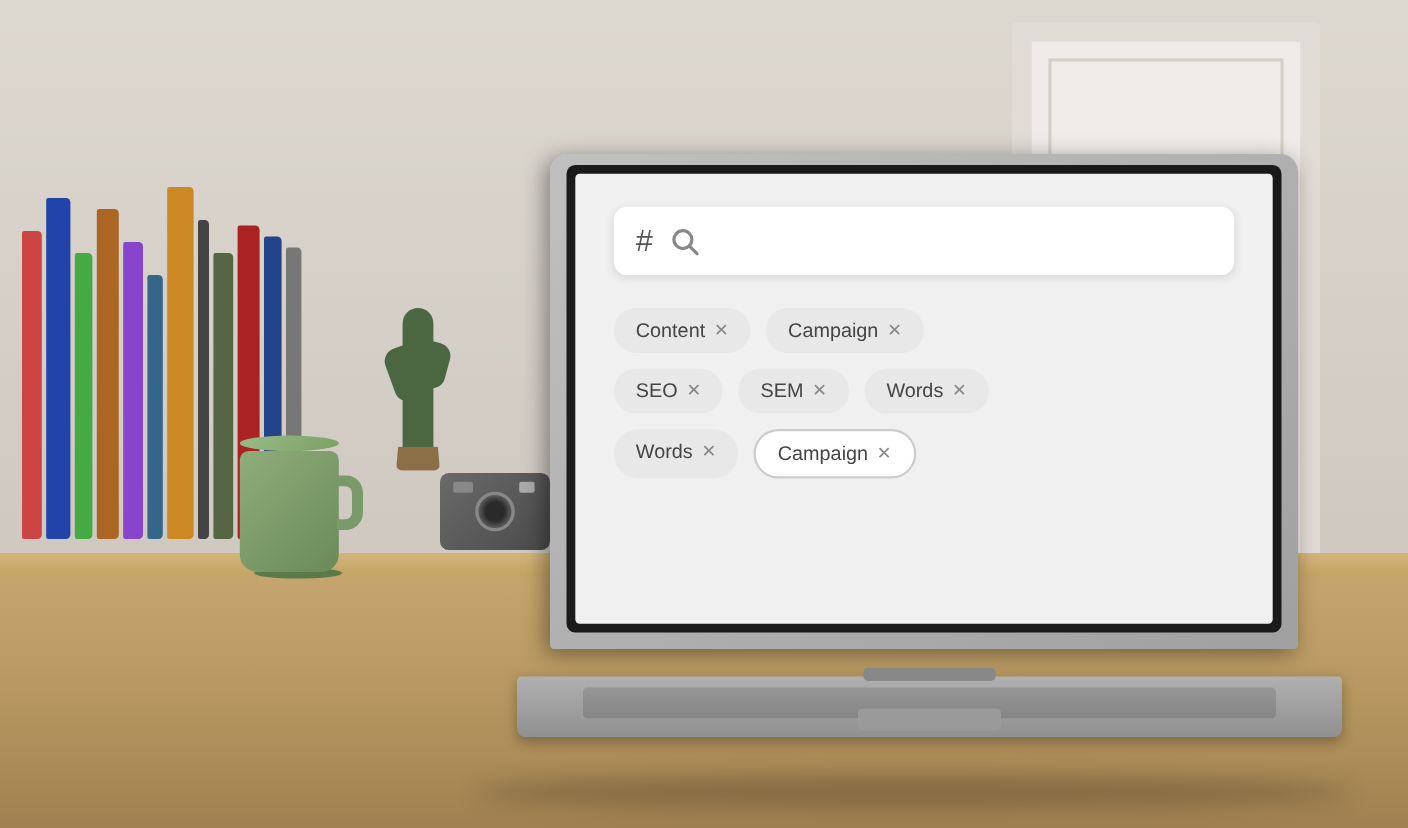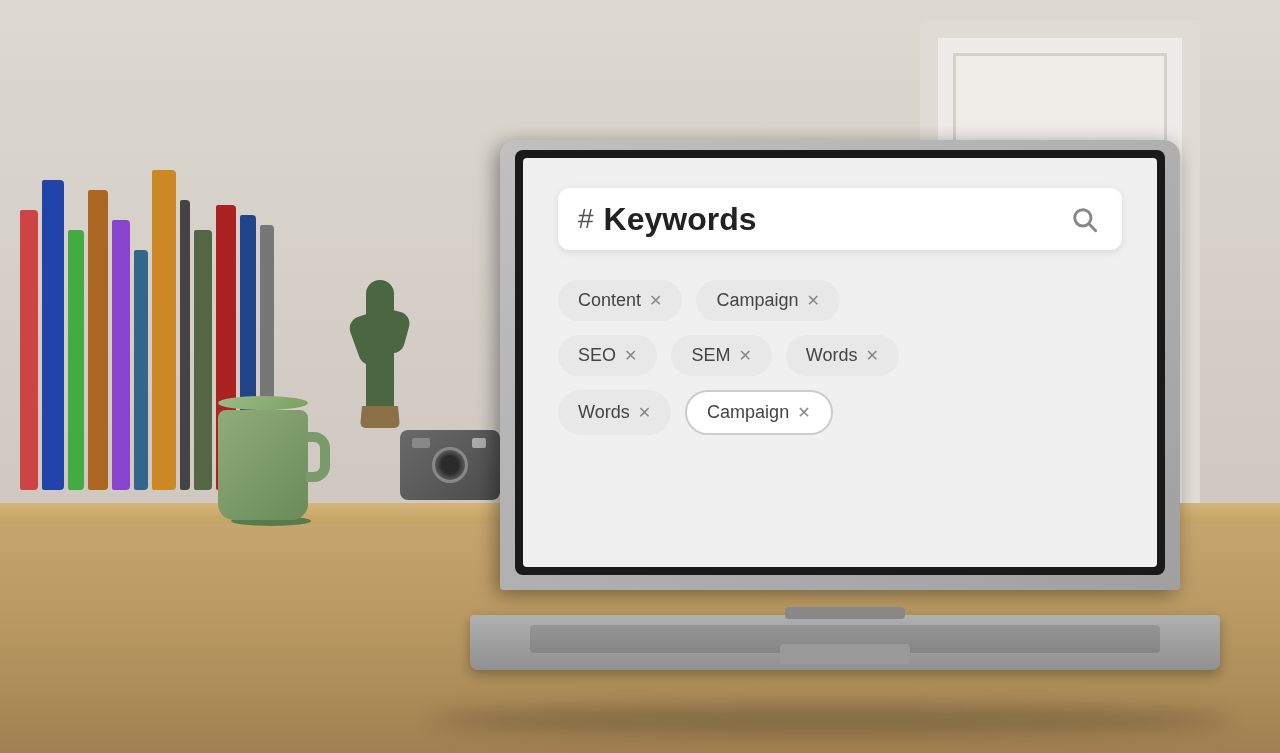--- a/index.html
+++ b/index.html
@@ -317,21 +317,20 @@
       gap: 14px;
     }
 
     .tags-row {
       display: flex;
       gap: 14px;
     }
 
     .tag {
       display: flex;
-      align-items: center;
       gap: 8px;
       background: #e8e8e8;
       border-radius: 30px;
       padding: 10px 20px;
       font-size: 18px;
       color: #444;
     }
 
     .tag.selected {
       background: white;
@@ -457,21 +456,20 @@
   <div class="laptop-shadow"></div>
 
   <div class="laptop">
 
     <div class="laptop-screen-outer">
       <div class="laptop-screen-bezel">
         <div class="laptop-screen-content">
 
           <div class="search-bar">
             <span class="search-hash">#</span>
-            <span class="search-text">Keywords</span>
             <div class="search-icon-container">
               <svg class="search-icon-svg" viewBox="0 0 24 24" fill="none" stroke="currentColor" stroke-width="2.5" stroke-linecap="round" stroke-linejoin="round">
                 <circle cx="11" cy="11" r="7"></circle>
                 <line x1="17" y1="17" x2="22" y2="22"></line>
               </svg>
             </div>
           </div>
 
           <div class="tags-area">
 

